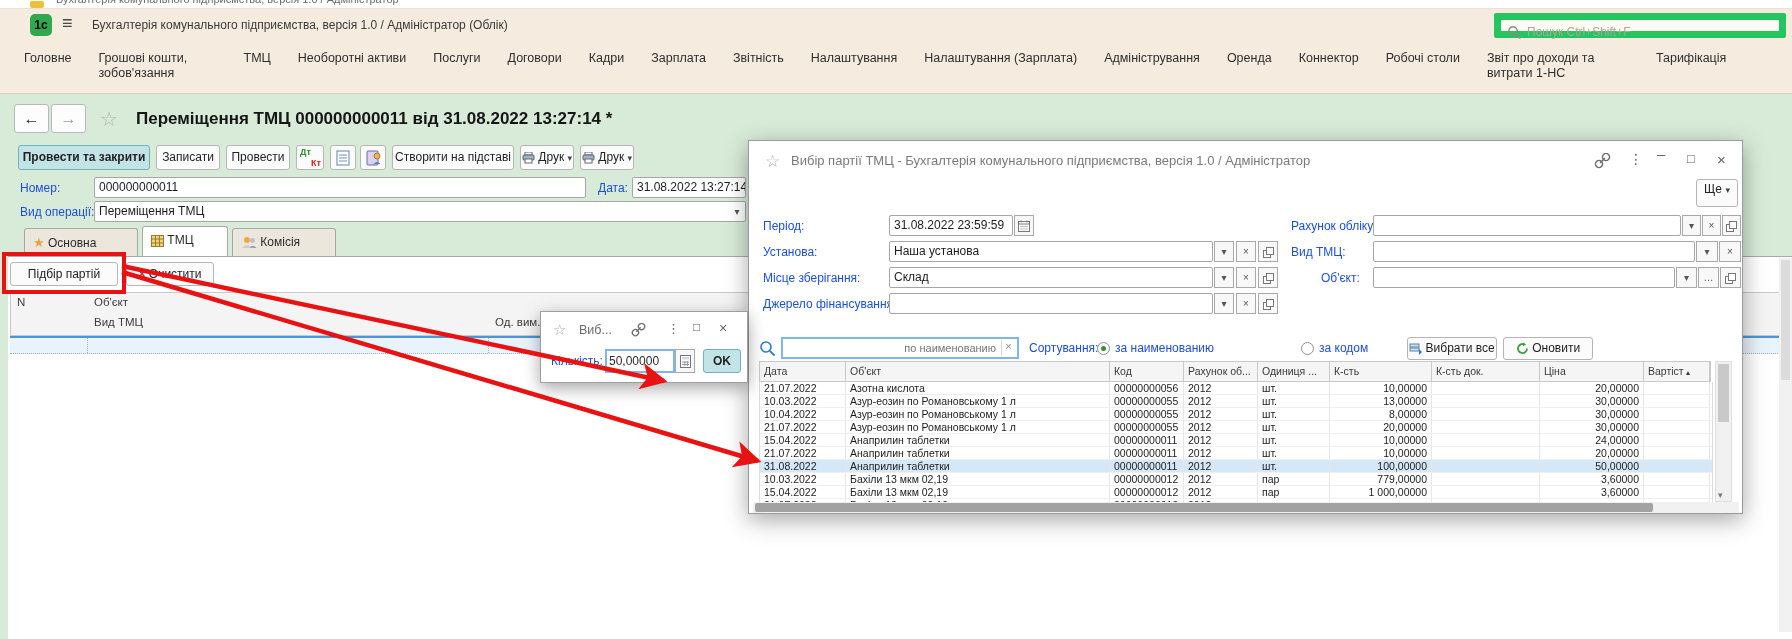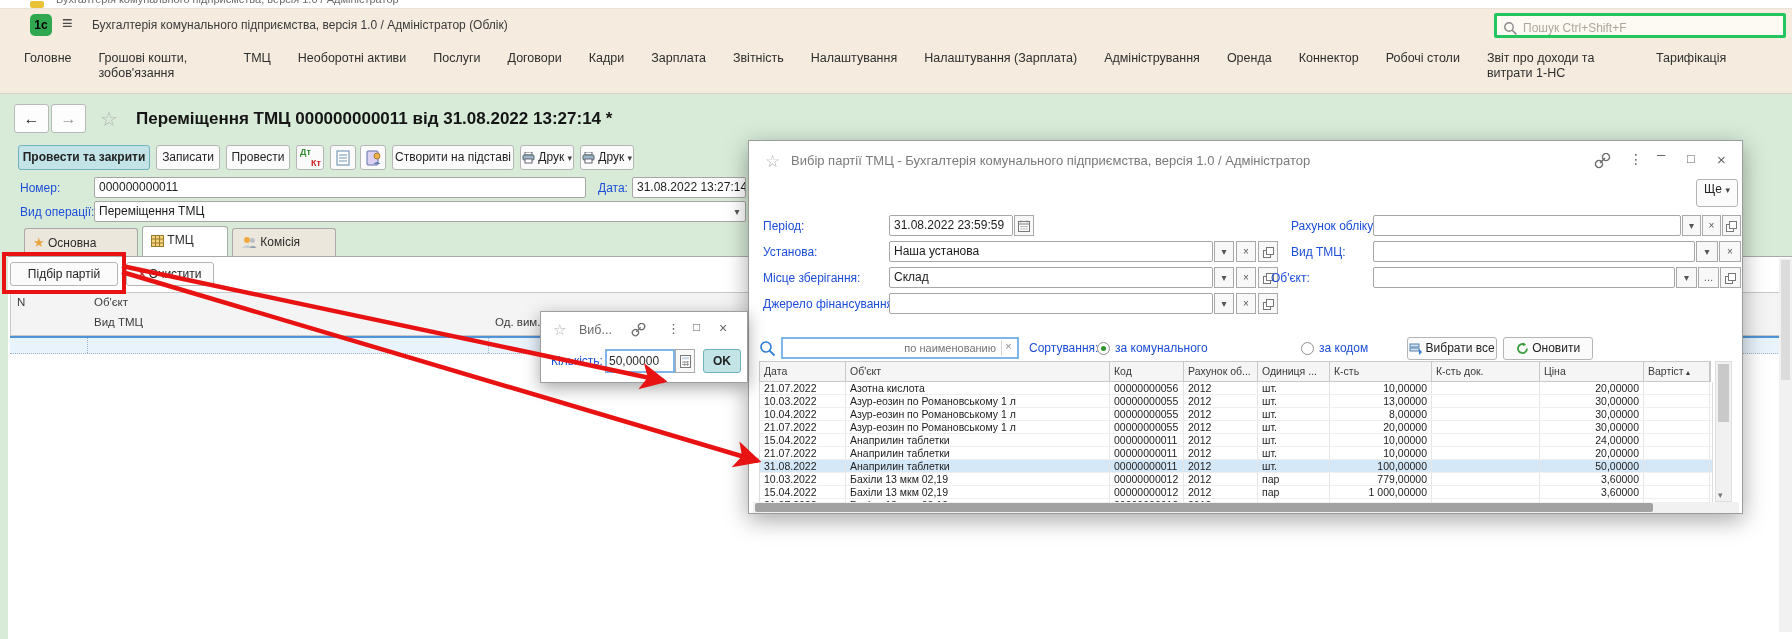--- a/index.html
+++ b/index.html
@@ -8,21 +8,21 @@
   .abs { position:absolute; }
 
   
   .os-strip { left:0; top:0; width:1792px; height:9px; background:#ffffff; overflow:hidden; border-bottom:1px solid #e9e2d8; }
   .os-strip .t { position:absolute; left:56px; top:-7px; font-size:11px; color:#6b6b6b; white-space:nowrap; }
   .os-dot { position:absolute; left:30px; top:1px; width:14px; height:7px; background:#e9c23a; border-radius:2px; }
   .app-header { left:0; top:9px; width:1792px; height:33px; background:#f5ecdf; }
   .logo1c { position:absolute; left:30px; top:5px; width:22px; height:22px; background:#2fa84f; border-radius:5px; color:#000000; font-weight:bold; font-size:12px; text-align:center; line-height:22px; }
   .ham { position:absolute; left:62px; top:4px; font-size:18px; color:#4a4a4a; }
   .app-title { position:absolute; left:92px; top:9px; font-size:12px; color:#3a3a3a; }
-  .hsearch { position:absolute; left:1494px; top:4px; width:292px; height:25px; background:#fdfaf4; border:3px solid #22c55e; border-radius:2px; }
+  .hsearch { position:absolute; left:1494px; top:4px; width:292px; height:25px; background:#fdfaf4; border:7px solid #22c55e; border-radius:2px; }
   .hsearch input { position:absolute; left:26px; top:1px; width:260px; height:21px; border:none; background:transparent; font-size:12px; color:#555; outline:none; font-family:inherit; }
   .hsearch input::placeholder { color:#ada69b; }
   .menu-bar { left:0; top:42px; width:1792px; height:52px; background:#f5ecdf; border-bottom:1px solid #d8cfc3; display:flex; gap:27px; padding:9px 0 0 24px; }
   .menu-item { font-size:12.5px; color:#2e2e2e; line-height:15px; cursor:default; white-space:nowrap; }
   .menu-item.wrap { white-space:normal; }
 
   
   .doc-area { left:0; top:94px; width:1792px; height:545px; background:#d8ebd8; }
   .navbtn { position:absolute; width:35px; height:29px; background:#fdfdfd; border:1px solid #b9b9b9; border-radius:3px; text-align:center; line-height:27px; font-size:16px; }
   .star-g { color:#b3b3b3; font-size:20px; }
@@ -280,42 +280,42 @@
         <rect x="0.5" y="3.5" width="7" height="7" fill="#fff" stroke="#777"></rect>
         <rect x="3.5" y="0.5" width="7" height="7" fill="#fff" stroke="#777"></rect>
       </svg>
   </div>
 
   <div class="lbl" style="position:absolute;left:542px;top:104px">Вид ТМЦ:</div>
   <div class="fld" style="position:absolute;left:624px;top:100px;width:322px;height:21px"></div>
   <div class="sq" style="left:947px;top:100px;height:21px;width:22px">▾</div>
   <div class="sq" style="left:970px;top:100px;height:21px;width:22px">×</div>
 
-  <div class="lbl" style="position:absolute;left:522px;top:130px">Об'єкт:</div>
+  <div class="lbl" style="position:absolute;left:572px;top:130px">Об'єкт:</div>
   <div class="fld" style="position:absolute;left:624px;top:126px;width:302px;height:21px"></div>
   <div class="sq" style="left:927px;top:126px;height:21px;width:21px">▾</div>
   <div class="sq" style="left:949px;top:126px;height:21px;width:21px">…</div>
   <div class="sq" style="left:971px;top:126px;height:21px;width:21px">
     <svg class="ic" width="11" height="11" viewBox="0 0 11 11">
         <rect x="0.5" y="3.5" width="7" height="7" fill="#fff" stroke="#777"></rect>
         <rect x="3.5" y="0.5" width="7" height="7" fill="#fff" stroke="#777"></rect>
       </svg>
   </div>
 
   <svg class="ic" style="position:absolute;left:10px;top:199px" width="17" height="17" viewBox="0 0 17 17">
       <circle cx="7" cy="7" r="5" fill="none" stroke="#2b7cd3" stroke-width="1.6"></circle>
       <line x1="10.8" y1="10.8" x2="15.5" y2="15.5" stroke="#2b7cd3" stroke-width="1.8"></line>
     </svg>
   <div style="position:absolute;left:32px;top:196px;width:238px;height:22px;border:2px solid #7fb5e8;background:#fff">
     <input style="position: absolute; left: 3px; top: 1px; width: 210px; height: 16px; border: none; outline: none; font-size: 11px; color: rgb(68, 68, 68); font-family: inherit; text-align: right;" placeholder="по наименованию">
     <div style="position:absolute;right:2px;top:1px;width:14px;height:16px;color:#888;font-size:11px;text-align:center;border-left:1px solid #d7d7d7">×</div>
   </div>
   <div class="lbl" style="position:absolute;left:280px;top:200px">Сортування:</div>
   <div class="radio sel" style="left:348px;top:201px"></div>
-  <div class="lbl" style="position:absolute;left:366px;top:200px">за комунального</div>
+  <div class="lbl" style="position:absolute;left:366px;top:200px">за наименованию</div>
   <div class="radio" style="left:552px;top:201px"></div>
   <div class="lbl" style="position:absolute;left:570px;top:200px">за кодом</div>
   <div class="btn" style="position:absolute;left:658px;top:196px;width:90px;height:23px;line-height:21px">
     <svg class="ic" width="13" height="12" viewBox="0 0 13 12">
         <rect x="1" y="1" width="9" height="3" fill="#cfe0f0" stroke="#5b84ad"></rect>
         <rect x="1" y="5" width="9" height="3" fill="#cfe0f0" stroke="#5b84ad"></rect>
         <path d="M10 6 l3 3 -3 3 z" fill="#2b7cd3"></path>
       </svg>
     <span>Вибрати все</span>
   </div>

